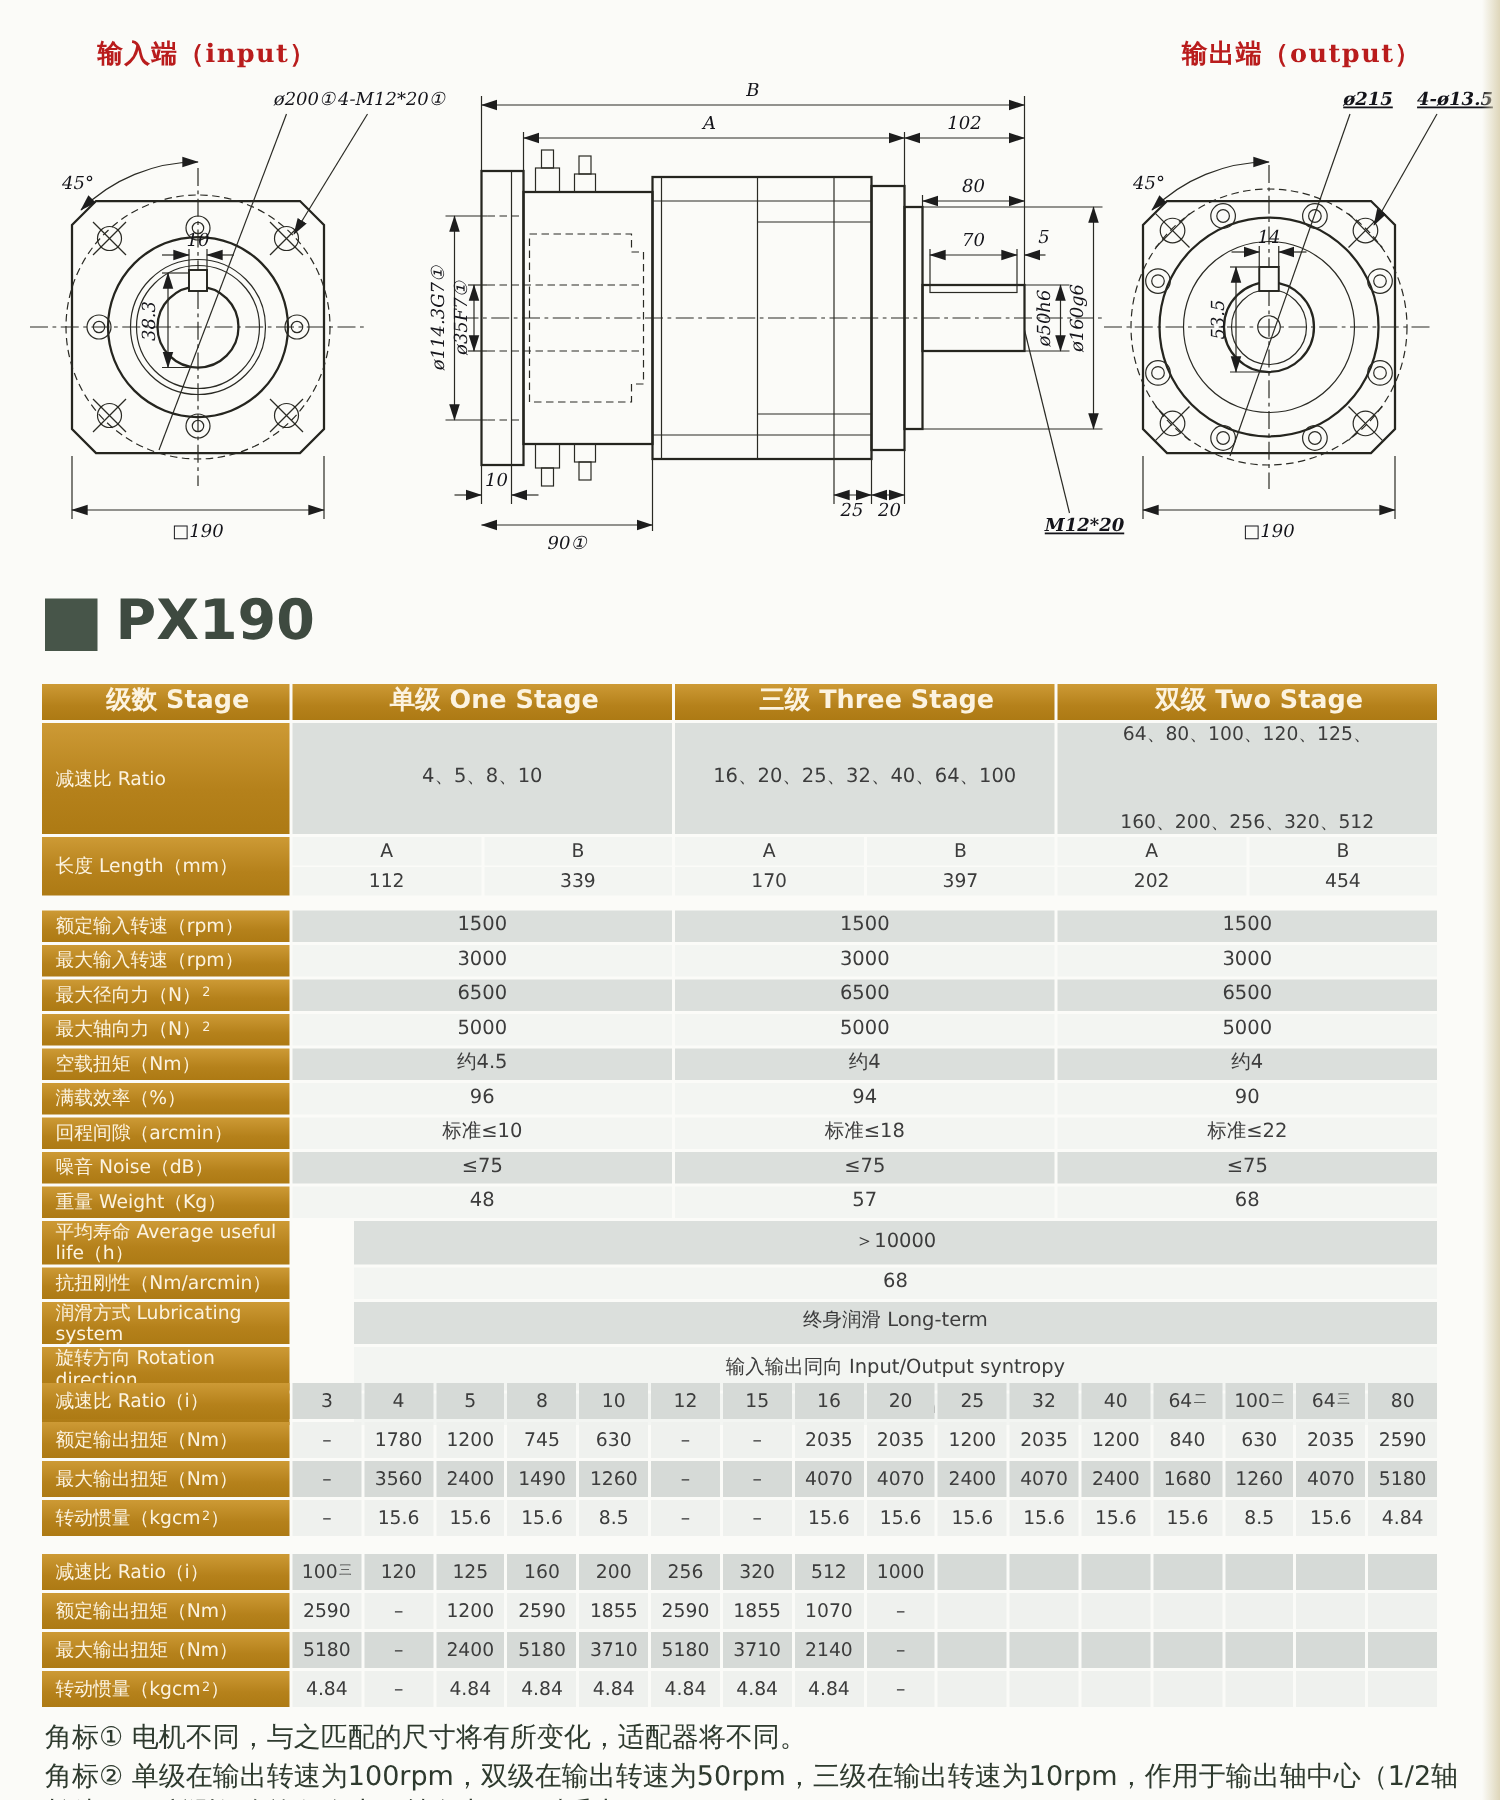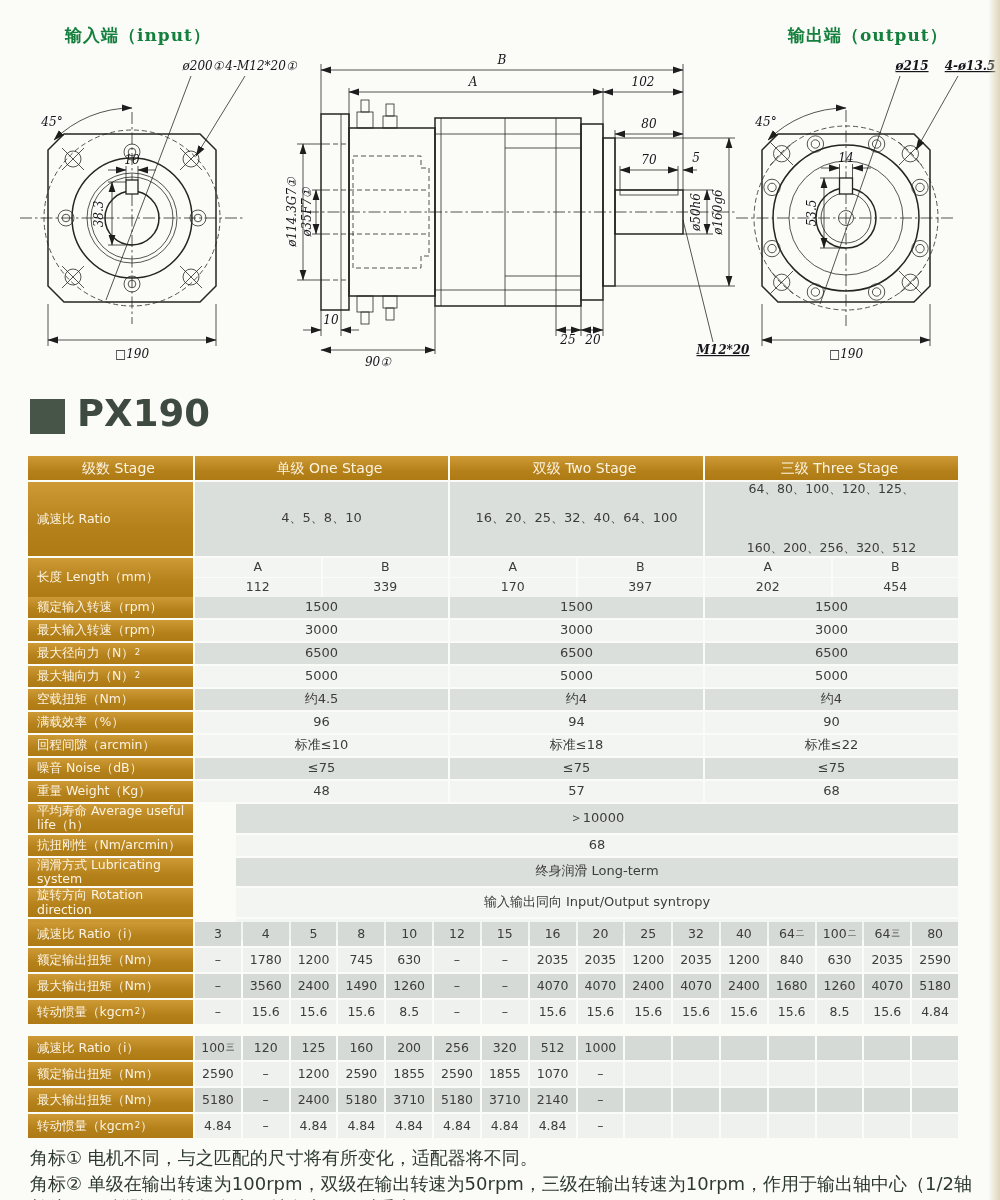--- a/index.html
+++ b/index.html
@@ -1,47 +1,47 @@
 <!DOCTYPE html>
 <html><head>
 <meta charset="utf-8">
 <style>
   html,body{margin:0;padding:0;background:#e9e9e6;}
   .page{position:relative;width:1000px;height:1200px;margin:0 auto;background:#fbfbf8;
         font-family:"DejaVu Sans","Liberation Sans",sans-serif;overflow:hidden;}
   .scan-edge{position:absolute;right:0;top:0;width:12px;height:100%;
              background:linear-gradient(90deg,rgba(222,214,186,0),#ded6ba);}
   .dwg-title{position:absolute;font-family:"DejaVu Serif","Liberation Serif",serif;
-             font-weight:bold;font-size:17px;color:#15803d;letter-spacing:1px;}
+             font-weight:bold;font-size:17px;color:#b91c1c;letter-spacing:1px;}
   svg{position:absolute;overflow:visible;}
   .ol{fill:none;stroke:#25251f;stroke-width:1.5;}
   .th{fill:none;stroke:#2a2a24;stroke-width:.8;}
   .dd{stroke-dasharray:12 3 2.5 3;}
   .da{stroke-dasharray:5 3;}
   .dim{font-family:"DejaVu Serif","Liberation Serif",serif;font-style:italic;
        font-size:12px;fill:#14141a;}
   .dimu{text-decoration:underline;font-weight:bold;}
   
   .model-sq{position:absolute;left:30px;top:399px;width:35px;height:35px;background:#475549;}
   .model-txt{position:absolute;left:77px;top:392px;font-size:37px;font-weight:bold;
              color:#3e4a40;letter-spacing:0px;}
   
   .spec-table{position:absolute;left:28px;top:456px;width:930px;}
   .rtable1{position:absolute;left:28px;top:922px;width:930px;}
   .rtable2{position:absolute;left:28px;top:1036px;width:930px;}
   .trow{display:grid;gap:2px;margin-bottom:2px;}
   .cols3{grid-template-columns:165px 1fr 1fr 1fr;}
   .cols16{grid-template-columns:165px repeat(16,1fr);}
-  .lenrow{display:grid;gap:1px 2px;margin-bottom:0;
+  .lenrow{display:grid;gap:1px 2px;margin-bottom:10px;
           grid-template-columns:165px repeat(6,1fr);grid-template-rows:19px 19px;}
   .cell{display:flex;align-items:center;justify-content:center;font-size:13px;
         color:#3c3c3c;min-height:21px;line-height:1.15;}
   .gold{background:linear-gradient(180deg,#cd9a35 0%,#b5811b 60%,#ad7a14 100%);
         color:#fcf3e0;justify-content:flex-start;padding-left:9px;font-size:12.5px;}
-  .gold.head{justify-content:center;padding-left:16px;font-size:14px;}
+  .gold.head{justify-content:center;padding-left:16px;font-size:17px;font-weight:bold;}
   .g{background:#dbdfdc;}  .w{background:#f3f5f2;}
   .g2{background:#d6dad7;} .w2{background:#eff1ee;}
   .header-row .cell{min-height:24px;}
   .ratio-row .cell{min-height:34px;}
   .two-line{display:flex;flex-direction:column;justify-content:center;font-size:12.5px;gap:45px;}
   .lenrow .cell{min-height:19px;font-size:12.5px;}
   .len-label{grid-row:1 / span 2;}
   .span3{grid-column:2 / span 3;margin-left:41px;}
   .rtable1 .cell,.rtable2 .cell{min-height:24px;font-size:12.5px;}
   sup{font-size:8.5px;line-height:0;margin-left:1px;transform:translateY(-1px);}
@@ -302,22 +302,22 @@
     <text class="dim" x="126" y="312" text-anchor="middle">□190</text>
   </svg>
 
   <div class="model-sq"></div>
   <div class="model-txt">PX190</div>
 
   <div class="spec-table">
     <div class="trow cols3 header-row">
       <div class="cell gold head">级数  Stage</div>
       <div class="cell gold head">单级  One Stage</div>
+      <div class="cell gold head">三级  Three Stage</div>
       <div class="cell gold head">双级  Two Stage</div>
-      <div class="cell gold head">三级  Three Stage</div>
     </div>
     <div class="trow cols3 ratio-row">
       <div class="cell gold">减速比 Ratio</div>
       <div class="cell g">4、5、8、10</div>
       <div class="cell g">16、20、25、32、40、64、100</div>
       <div class="cell g two-line">
         <span>64、80、100、120、125、</span>
         <span>160、200、256、320、512</span>
       </div>
     </div>

